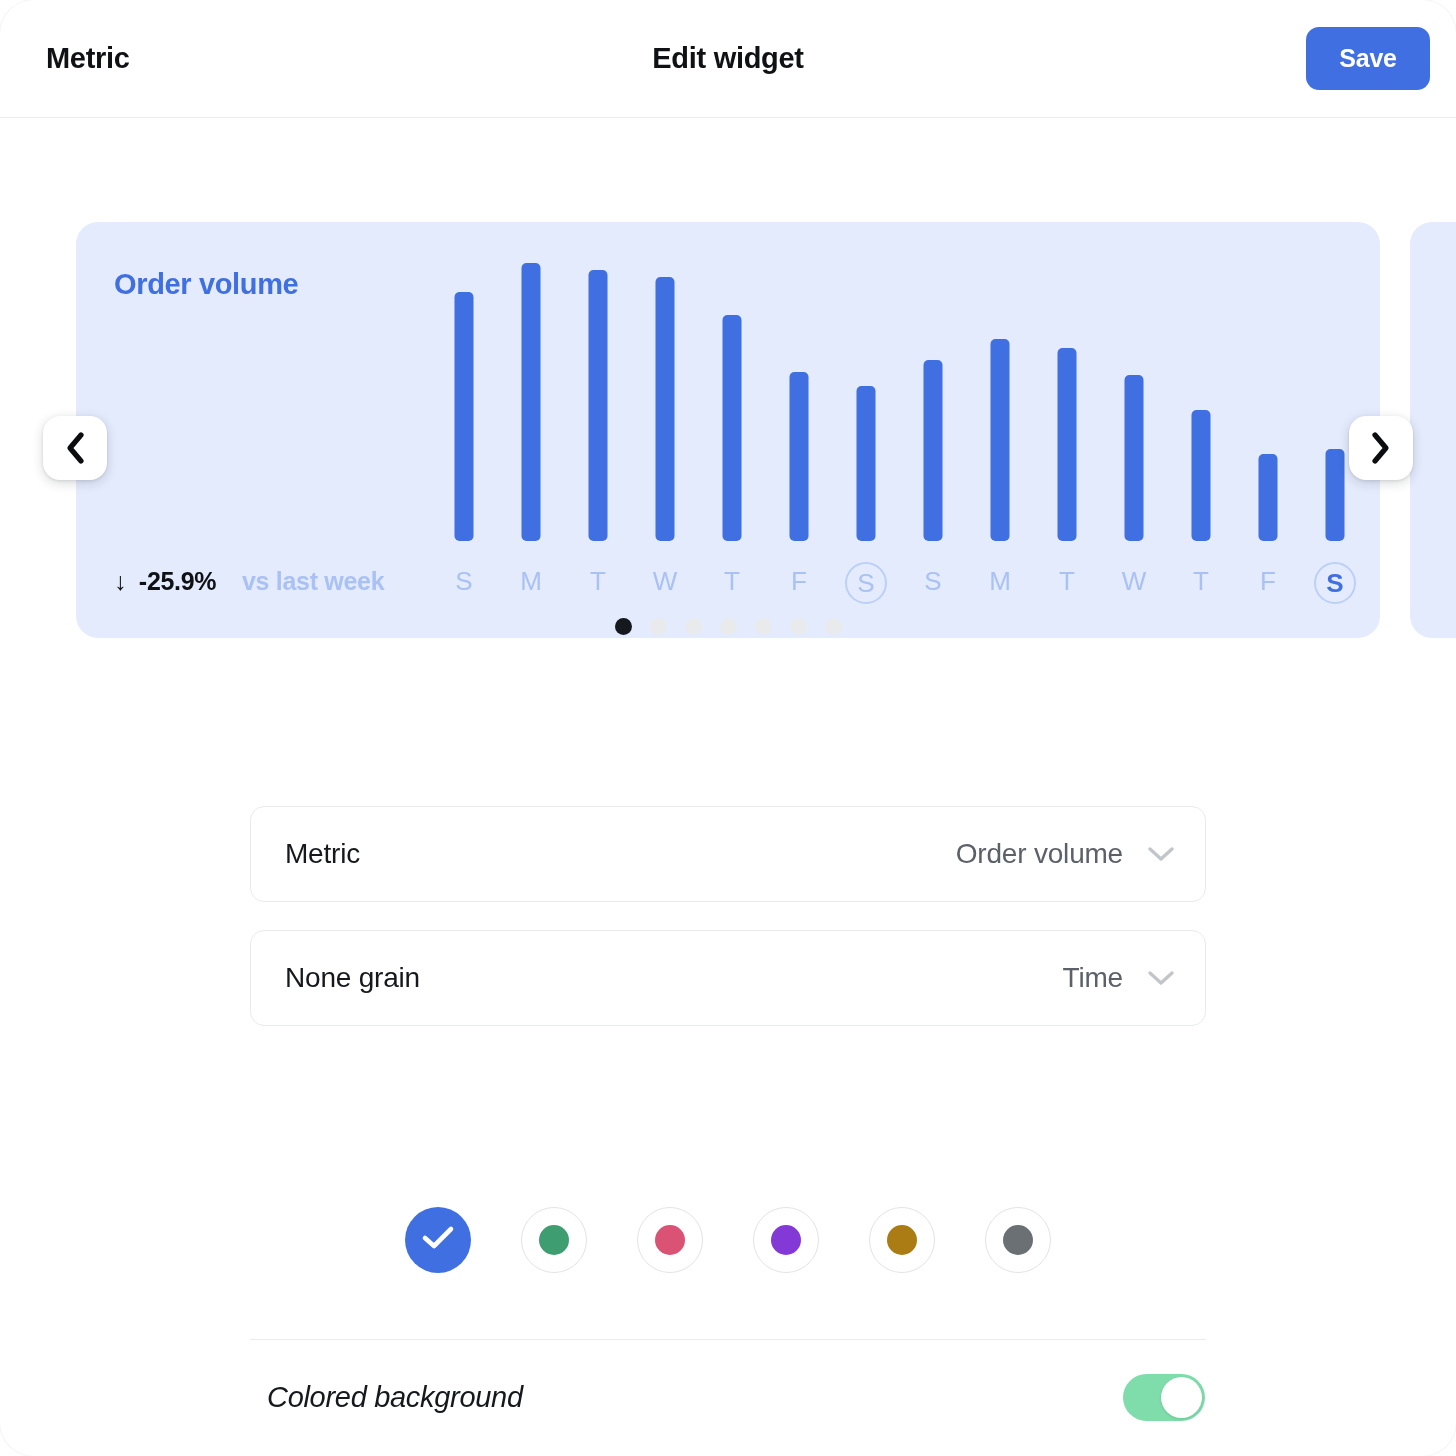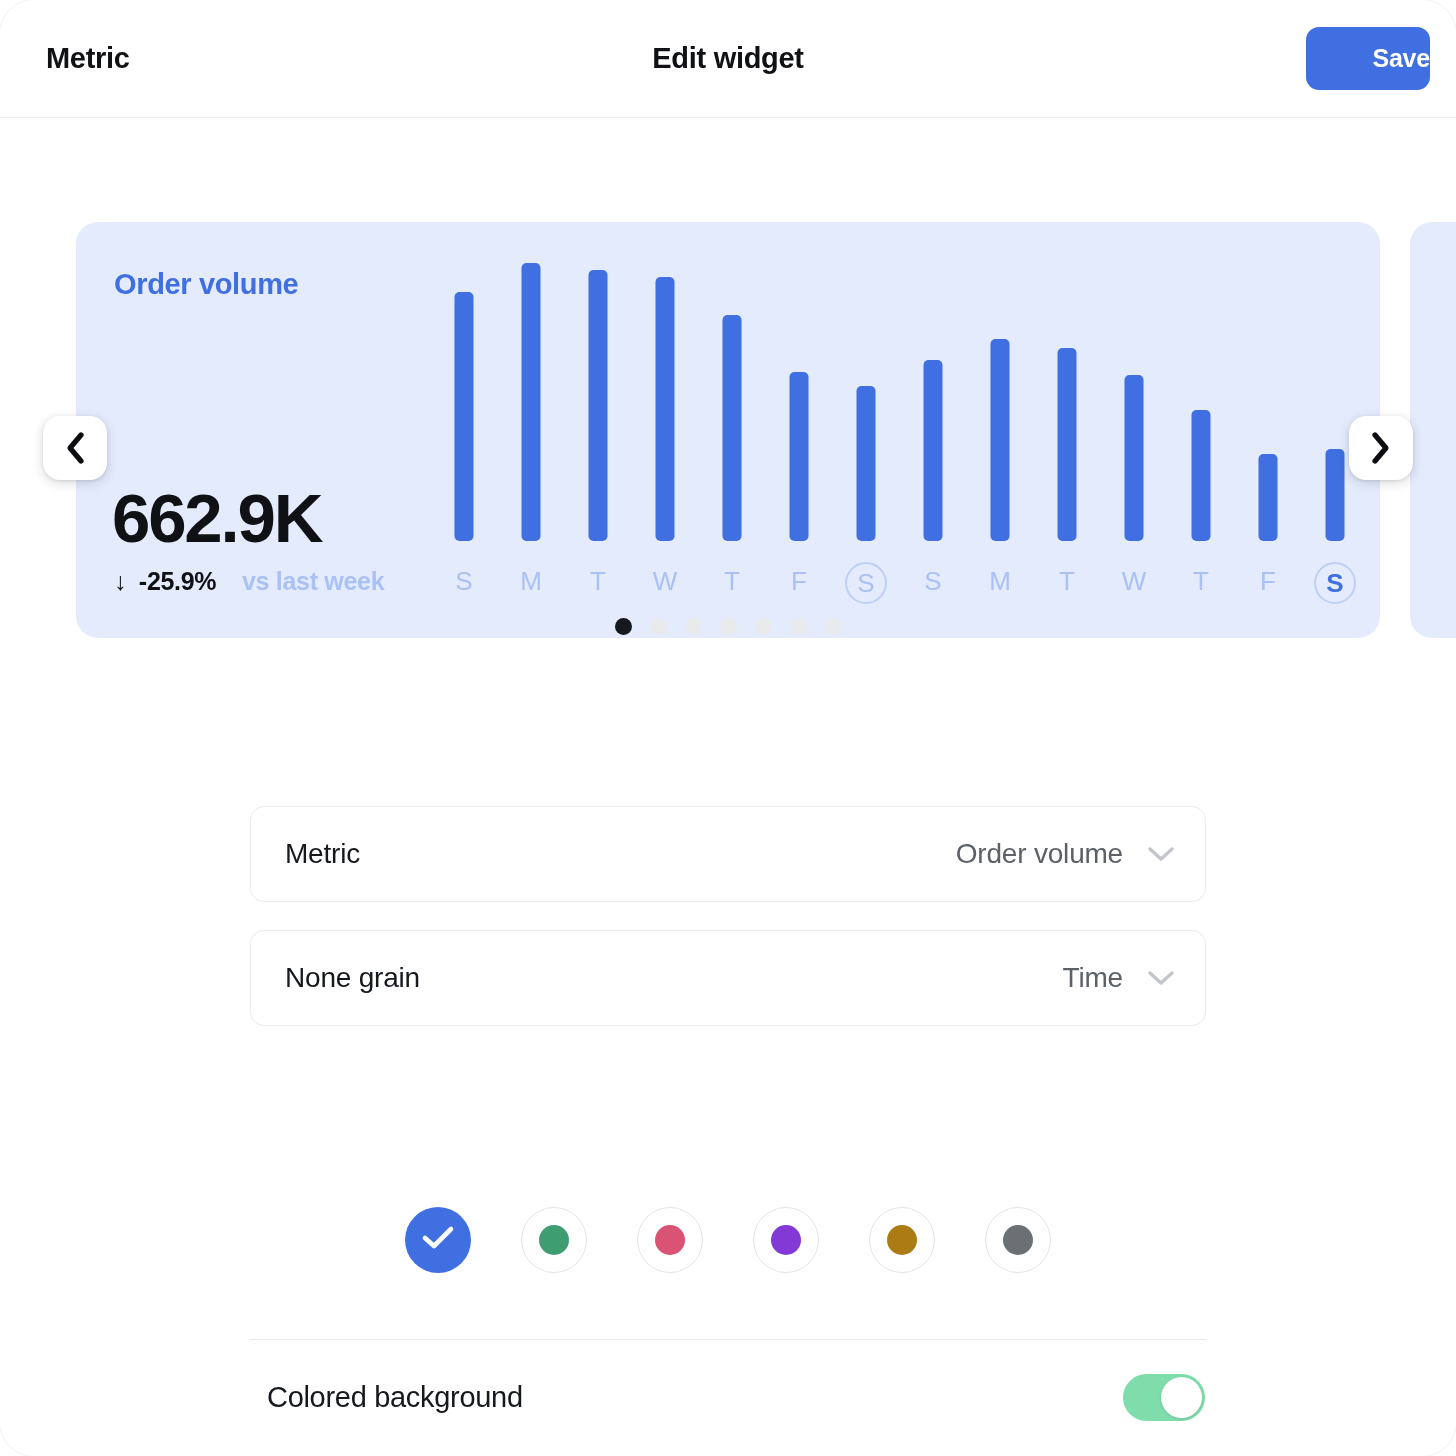--- a/index.html
+++ b/index.html
@@ -62,21 +62,20 @@
     height: 63px;
     background: #3f6fe0;
     color: #ffffff;
     border: none;
     border-radius: 13px;
     font-size: 25px;
     font-weight: 700;
     letter-spacing: -0.2px;
     cursor: pointer;
     font-family: inherit;
-    text-align: right;
   }
 
   
   .carousel-area {
     position: relative;
     height: 590px;
   }
 
   .widget-card {
     position: absolute;
@@ -306,20 +305,21 @@
   }
   .toggle-row {
     position: absolute;
     left: 250px;
     top: 1339px;
     width: 956px;
     height: 117px;
     display: flex;
     align-items: center;
     justify-content: space-between;
+    font-style: italic;
   }
   .toggle-label {
     font-size: 29px;
     font-weight: 400;
     color: #15181c;
     letter-spacing: -0.3px;
     margin-left: 17px;
   }
   .toggle {
     width: 82px;
@@ -349,21 +349,20 @@
   <div class="header">
     <button class="cancel-btn">Metric</button>
     <div class="header-title">Edit widget</div>
     <button class="save-btn">Save</button>
   </div>
 
   <div class="carousel-area">
 
     <div class="widget-card">
       <div class="card-title">Order volume</div>
-      <div class="big-value">662.9K</div>
       <div class="delta-row">
         <span class="delta-arrow" style="margin-right: 6px;">↓</span>
         <span class="delta-pct" style="margin-right: 19px;">-25.9%</span>
         <span class="delta-note">vs last week</span>
       </div>
       <div class="bars" id="bars-host">
           <div class="bar-col" style="left: 0px;">
             <div class="bar" style="height: 249px; background: rgb(63, 111, 224);"></div>
             <div class="bar-label">S</div>
           </div>

